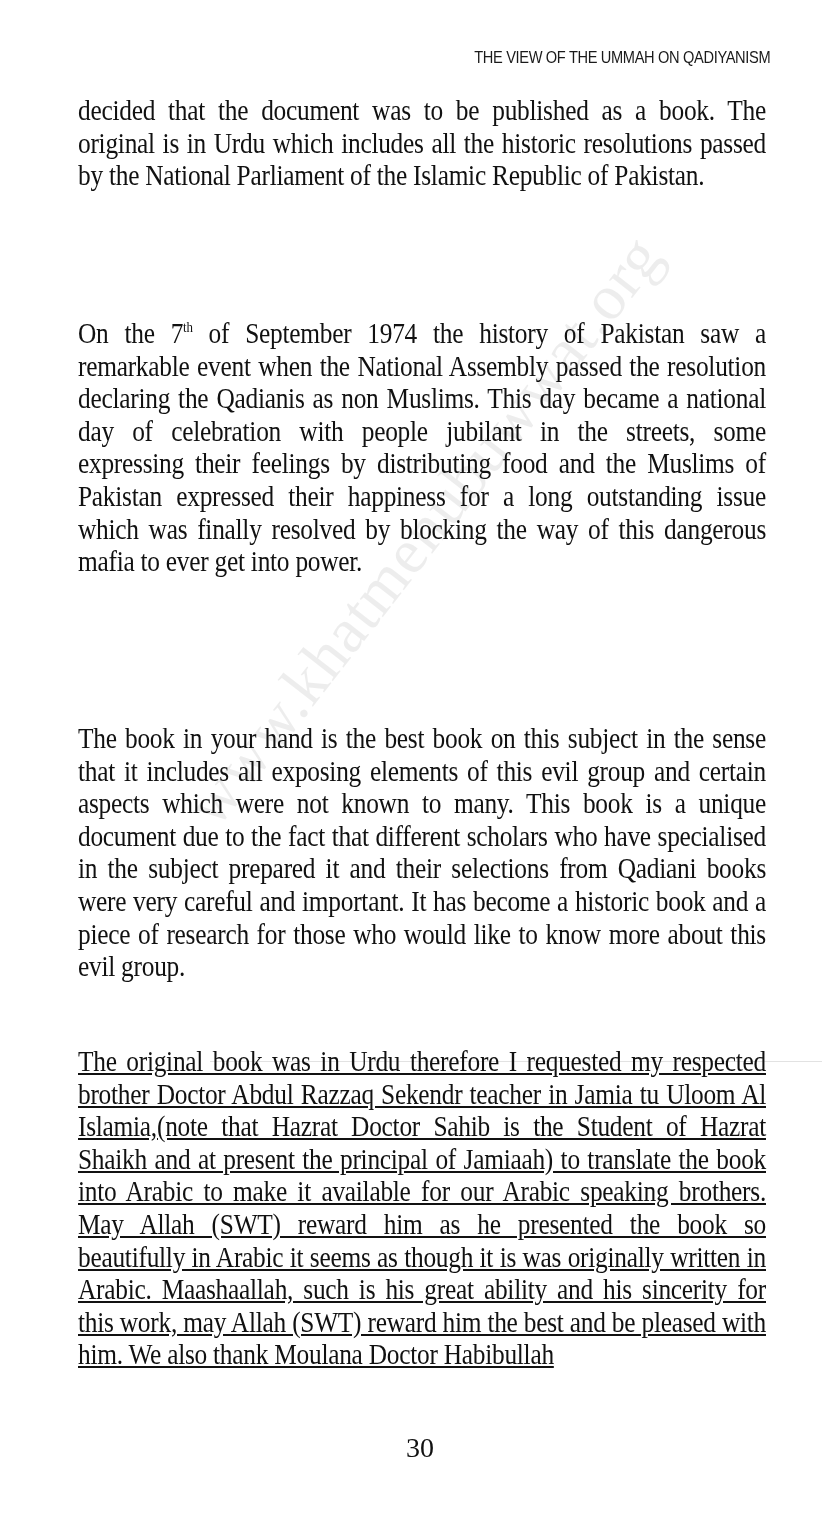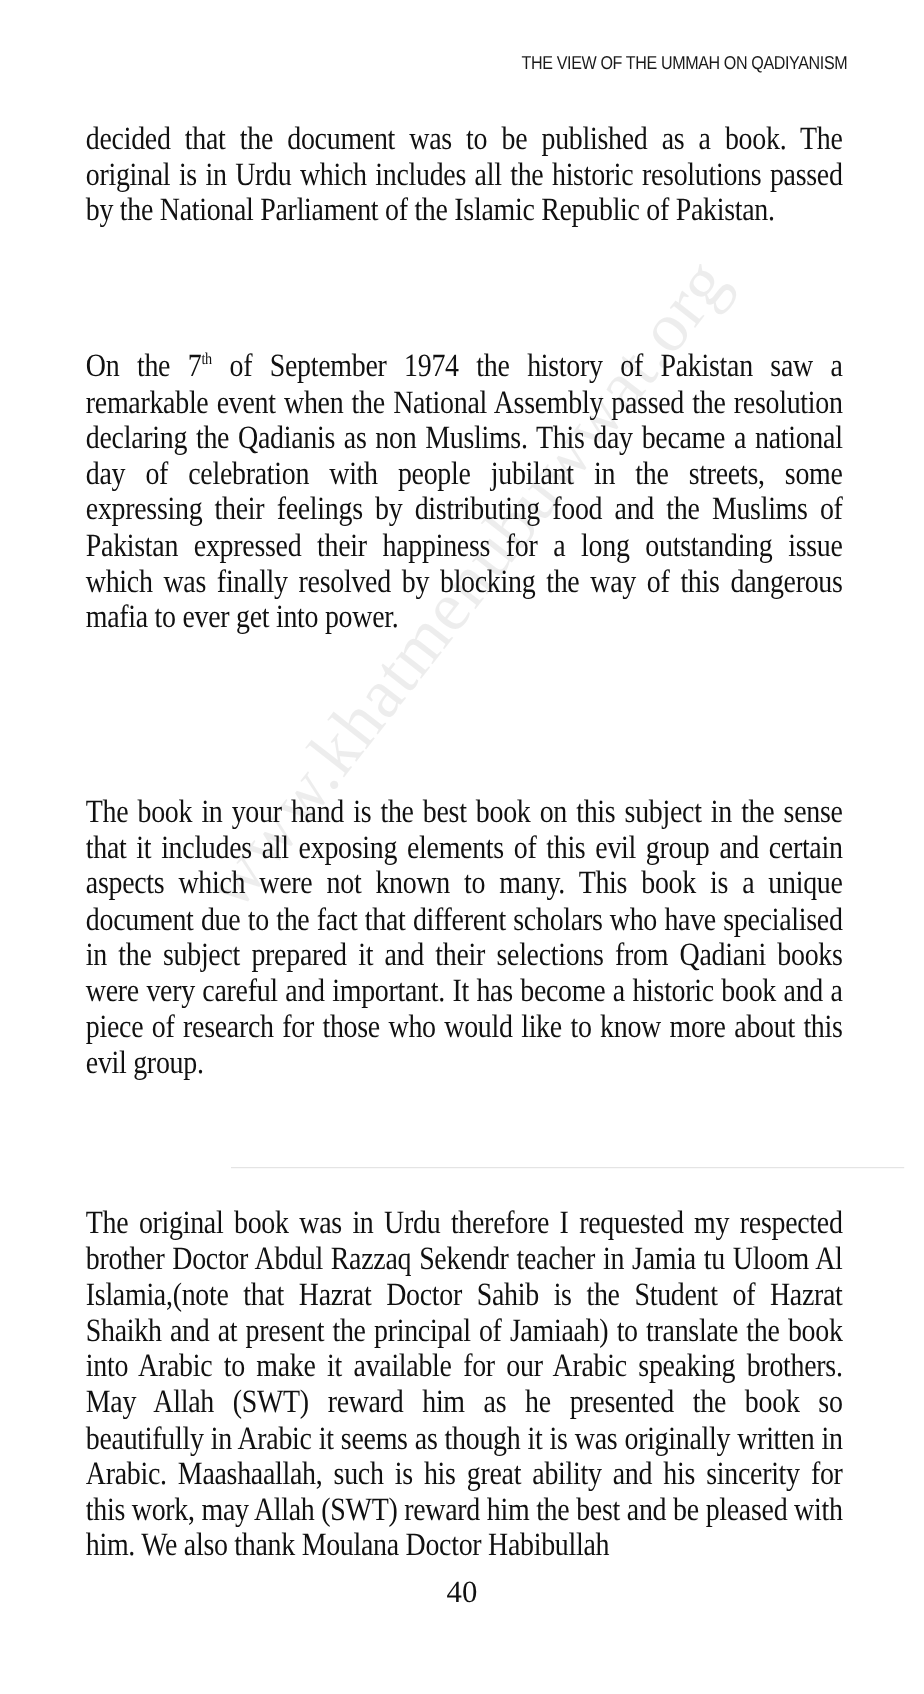--- a/index.html
+++ b/index.html
@@ -43,24 +43,24 @@
       text-align: justify;
       text-align-last: left;
       letter-spacing: -0.3px;
       color: #111;
     }
     sup {
       font-size: 15px;
       line-height: 0;
       vertical-align: super;
     }
-    #p1 { top: 110px; }
+    #p1 { top: 94px; }
     #p2 { top: 317px; }
     #p3 { top: 722px; }
-    #p4 { top: 1096px; }
+    #p4 { top: 1045px; text-decoration: underline; }
     .page-number {
       position: absolute;
       top: 1432px;
       left: 0;
       width: 840px;
       text-align: center;
       font-size: 28px;
       color: #111;
     }
     .watermark {
@@ -103,13 +103,13 @@
 </div>
 
 <div class="para" id="p3">
   <span class="txt">The book in your hand is the best book on this subject in the sense that it includes all exposing elements of this evil group and certain aspects which were not known to many.  This book is a unique document due to the fact that different scholars who have specialised in the subject prepared it and their selections from Qadiani books were very careful and important. It has become a historic book and a piece of research for those who would like to know more about this evil group.</span>
 </div>
 
 <div class="para" id="p4">
   <span class="txt">The original book was in Urdu therefore I requested my respected brother Doctor Abdul Razzaq Sekendr  teacher in Jamia tu Uloom Al Islamia,(note that Hazrat Doctor Sahib is the Student of Hazrat Shaikh and at present the principal of Jamiaah) to translate the book into Arabic to make it available for our Arabic speaking brothers.  May Allah (SWT) reward him as he presented the book so beautifully in Arabic it seems as though it is was originally written in Arabic.  Maashaallah, such is his great ability and his sincerity for this work, may Allah (SWT) reward him the best and be pleased with him.  We also thank Moulana Doctor Habibullah</span>
 </div>
 
-<div class="page-number">40</div>
+<div class="page-number">30</div>
 
 </body></html>

